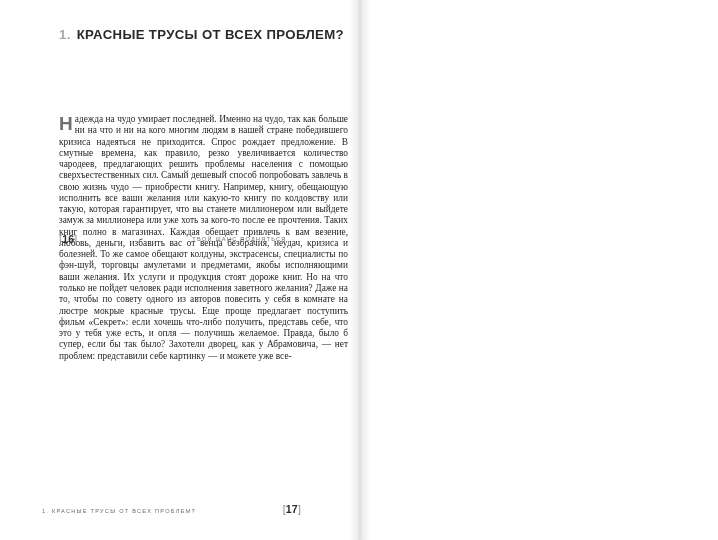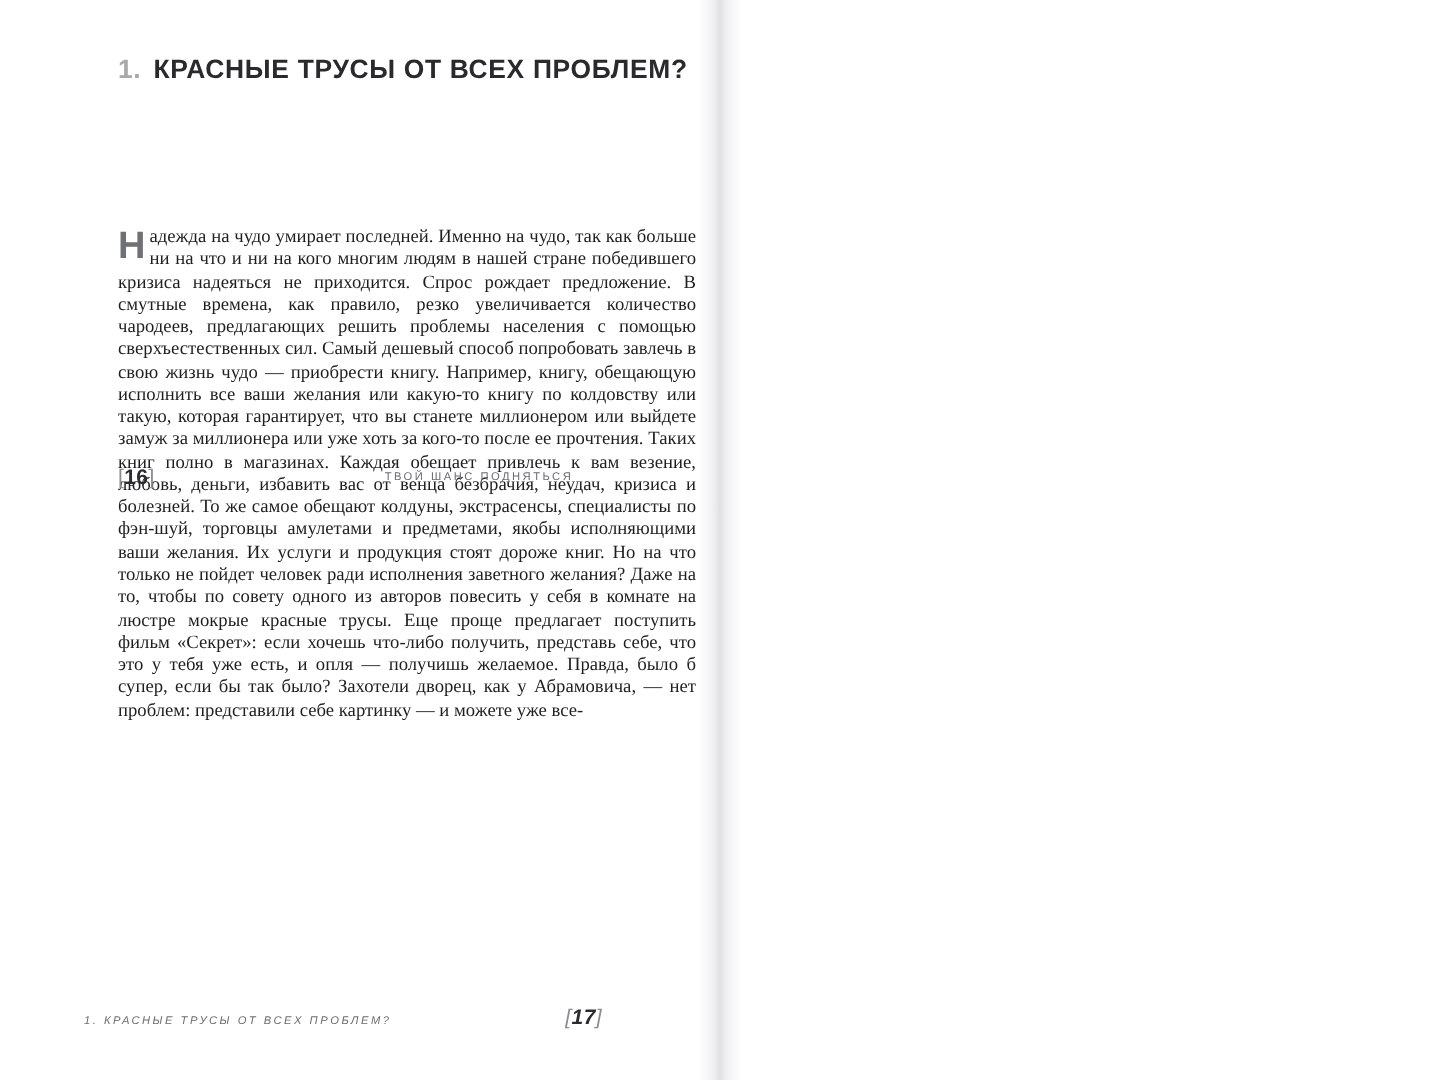--- a/index.html
+++ b/index.html
@@ -107,21 +107,21 @@
   p.has-dropcap { text-indent: 0; }
 
   
   .footer {
     position: absolute;
     bottom: 24px;
     height: 14px;
     line-height: 14px;
   }
   .footer-left  { left: 59px; right: 14px; }
-  .footer-right { left: 18px; right: 58px; font-style: italic; }
+  .footer-right { left: 18px; right: 58px; }
 
   .folio {
     font-family: "Liberation Sans", "DejaVu Sans", sans-serif;
     font-size: 10.5px;
     font-weight: bold;
     color: #2c2c2e;
     letter-spacing: 0.2px;
   }
   .folio .bracket {
     font-weight: normal;

